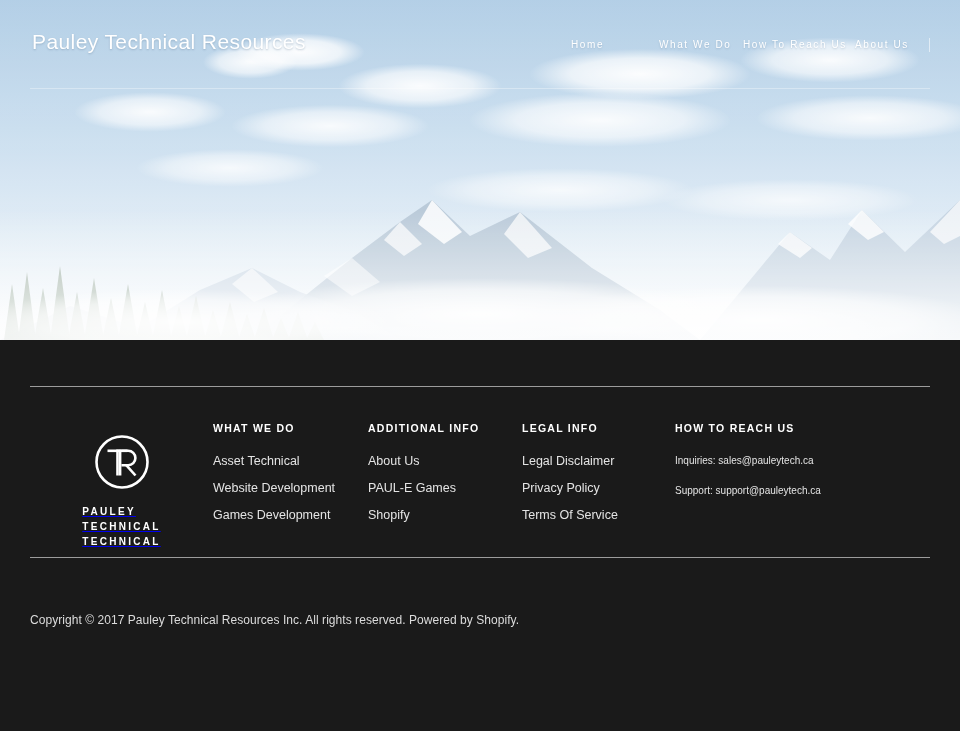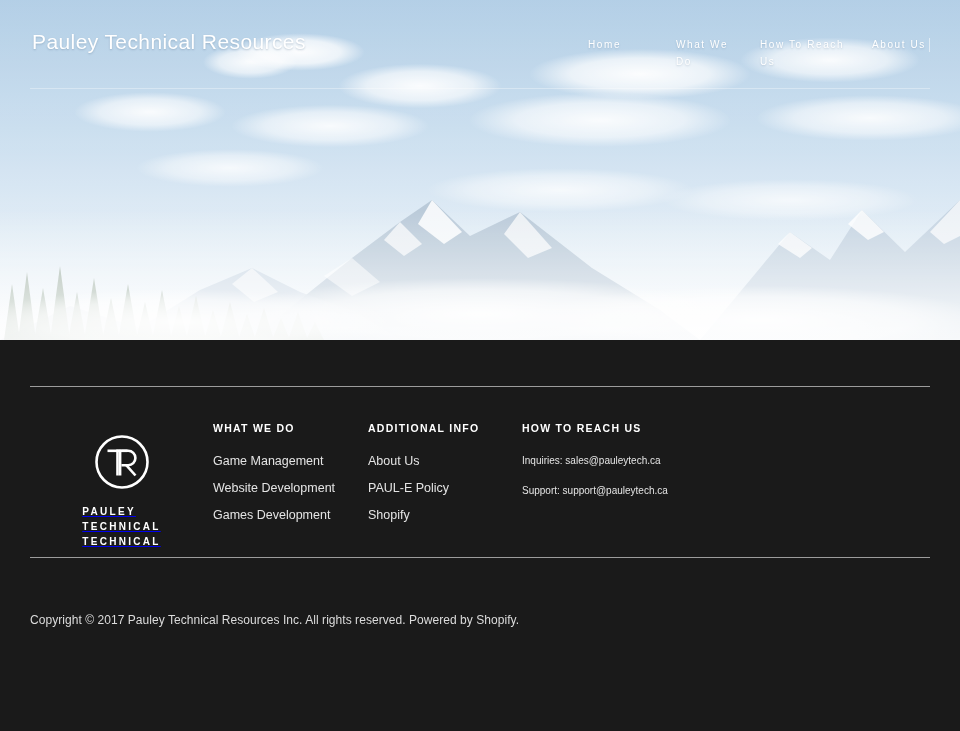--- a/index.html
+++ b/index.html
@@ -149,21 +149,21 @@
   .nav-item {
     display: block;
     color: #ffffff;
     font-size: 10px;
     letter-spacing: 1.6px;
     line-height: 17px;
     text-decoration: none;
     text-transform: none;
     text-shadow: 0 1px 2px rgba(70,100,130,.25);
     padding: 0 0 0 0;
-    margin-left: 17px;
+    margin-left: 0;
   }
 
   .nav-cell { padding-right: 44px; }
   .nav-cell:last-of-type { padding-right: 22px; }
   .nav-cell.w-home   { width: 88px; padding-right: 0; }
   .nav-cell.w-what   { width: 84px; padding-right: 0; }
   .nav-cell.w-reach  { width: 112px; padding-right: 0; }
   .nav-cell.w-about  { width: 72px; padding-right: 0; }
 
   .nav-divider {
@@ -380,32 +380,38 @@
             <span class="logo-words">
               <span>PAULEY</span><br>
               <span>TECHNICAL</span><br>
               <span>TECHNICAL</span>
             </span>
           </a>
         </div>
 
         <div class="col col-1">
           <div class="col-head">WHAT WE DO</div>
-          <a class="col-link" href="#">Game Management</a>
+          <a class="col-link" href="#">Asset Technical</a>
           <a class="col-link" href="#">Website Development</a>
           <a class="col-link" href="#">Games Development</a>
         </div>
 
         <div class="col col-2">
           <div class="col-head">ADDITIONAL INFO</div>
           <a class="col-link" href="#">About Us</a>
-          <a class="col-link" href="#">PAUL-E Policy</a>
+          <a class="col-link" href="#">PAUL-E Games</a>
           <a class="col-link" href="#">Shopify</a>
         </div>
 
+        <div class="col col-3">
+          <div class="col-head">LEGAL INFO</div>
+          <a class="col-link" href="#">Legal Disclaimer</a>
+          <a class="col-link" href="#">Privacy Policy</a>
+          <a class="col-link" href="#">Terms Of Service</a>
+        </div>
 
         <div class="col col-4">
           <div class="col-head">HOW TO REACH US</div>
           <div class="contact-line">Inquiries: sales@pauleytech.ca</div>
           <div class="contact-line">Support: support@pauleytech.ca</div>
         </div>
 
       </div>
 
       <div class="rule-bottom"></div>

